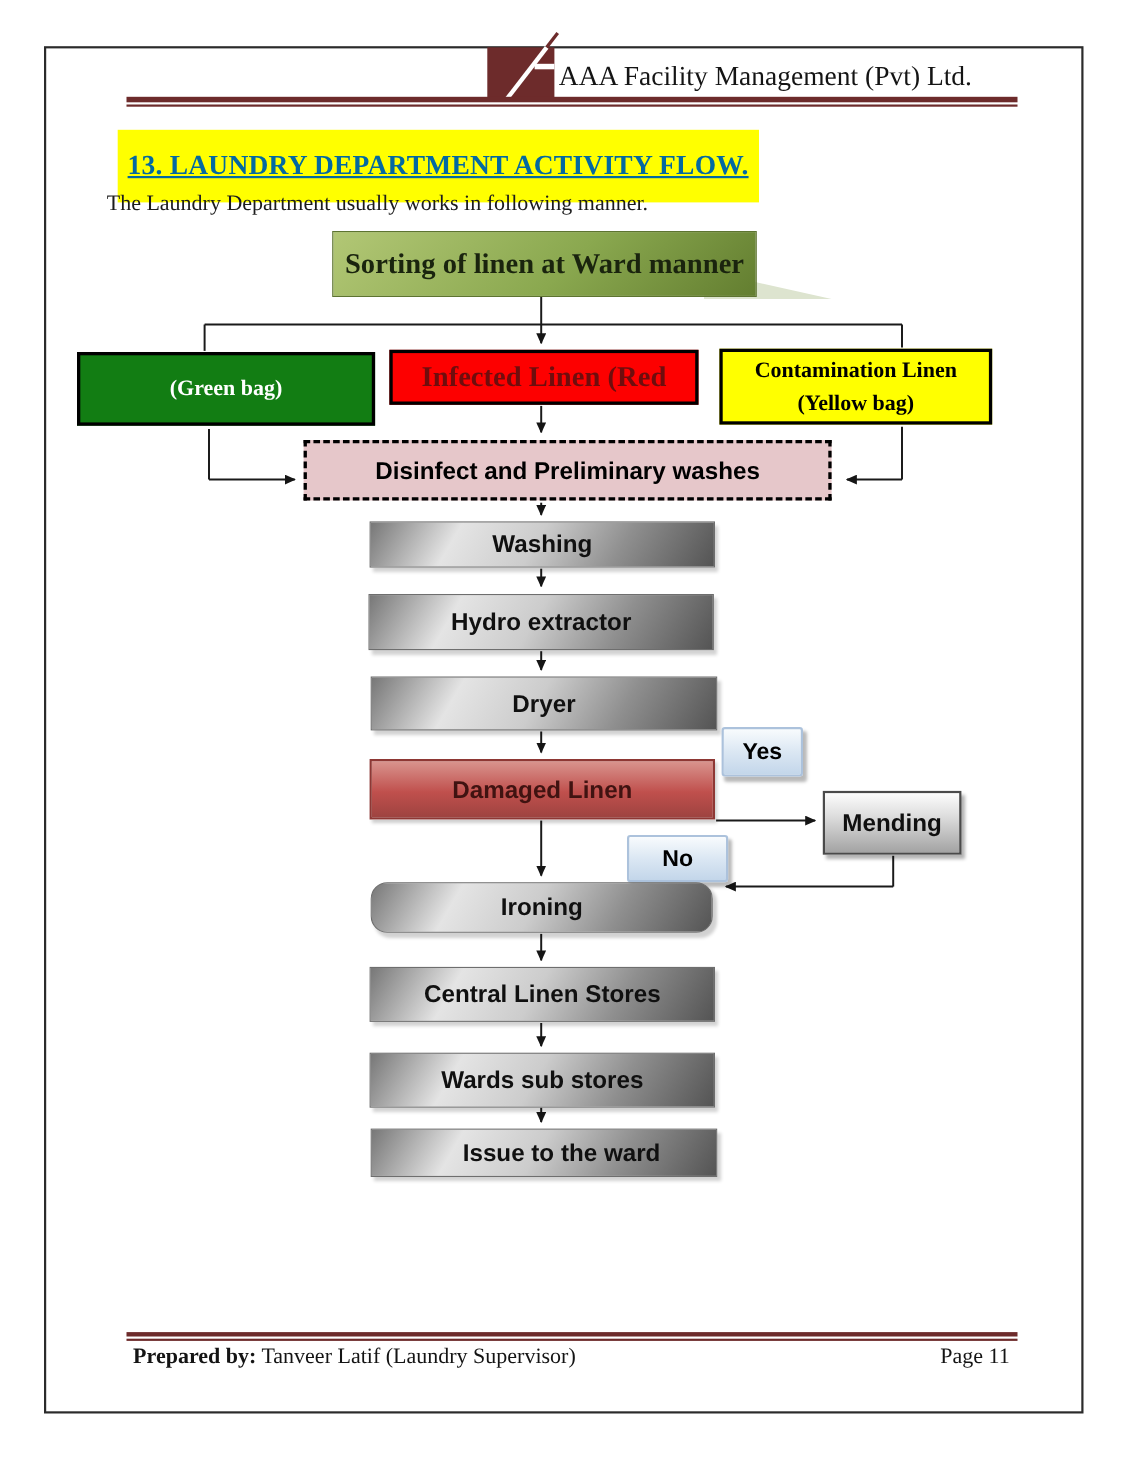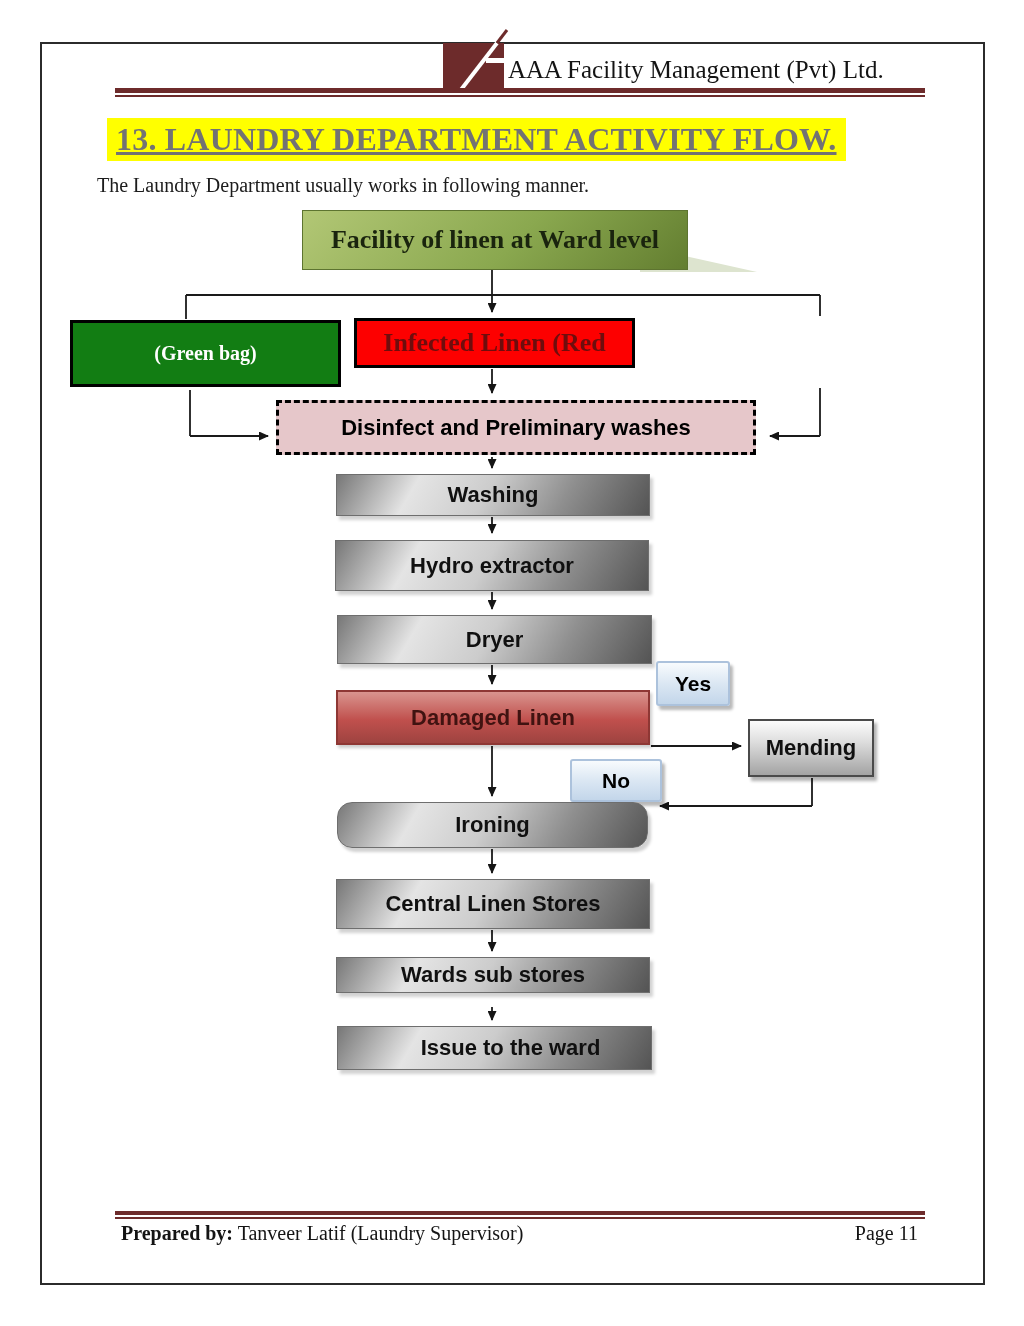--- a/index.html
+++ b/index.html
@@ -3,22 +3,22 @@
 <meta charset="utf-8">
 <style>
   html,body{margin:0;padding:0;background:#ffffff;}
   .canvas{position:relative;width:1024px;height:1326px;background:#ffffff;overflow:hidden;
           font-family:"Liberation Serif", serif;}
   .abs{position:absolute;}
   .sheet{left:40px;top:42px;width:941px;height:1239px;border:2px solid #2b2b2b;background:#fff;}
   .company{left:508px;top:56px;font-size:25px;color:#141414;white-space:nowrap;}
   .rule-thick{left:115px;top:88px;width:810px;height:5px;background:#6d2b2b;}
   .rule-thin{left:115px;top:95px;width:810px;height:2px;background:#6d2b2b;}
-  .sec-title{left:107px;top:118px;background:#ffff00;padding:3px 9px;font-size:32px;font-weight:bold;
-             text-decoration:underline;color:#737373;white-space:nowrap;letter-spacing:.2px;}
+  .sec-title{left:107px;top:118px;background:#ffff00;padding:19px 9px;font-size:25px;font-weight:bold;
+             text-decoration:underline;color:#0369a1;white-space:nowrap;letter-spacing:.2px;}
   .intro{left:97px;top:174px;font-size:20px;color:#1c1c1c;white-space:nowrap;}
   .node{display:flex;align-items:center;justify-content:center;text-align:center;box-sizing:border-box;}
   .sorting{left:302px;top:210px;width:386px;height:60px;
            background:linear-gradient(135deg,#b2c775 0%,#8aa84f 55%,#637e30 100%);
            border:1px solid #5d7430;font-size:26px;font-weight:bold;color:#1a240e;}
   .sorting-shadow{left:640px;top:246px;width:117px;height:26px;background:#dde4cf;
                   clip-path:polygon(0 0,100% 100%,0 100%);}
   .greenbox{left:70px;top:320px;width:271px;height:67px;background:#127d13;border:3px solid #000;
             color:#ffffff;font-size:20px;font-weight:bold;line-height:1.45;}
   .redbox{left:354px;top:318px;width:281px;height:50px;background:#fd0000;border:3px solid #000;
@@ -28,21 +28,21 @@
   .dashedbox{left:276px;top:400px;width:480px;height:55px;background:#e6c7ca;border:3px dashed #000;
              color:#000;font-size:22px;font-weight:bold;font-family:"Liberation Sans",sans-serif;}
   .process{background:linear-gradient(120deg,#777777 0%,#e4e4e4 25%,#cccccc 48%,#8f8f8f 72%,#545454 100%);
            border:1px solid #6e6e6e;color:#101010;font-size:22px;font-weight:bold;
            font-family:"Liberation Sans",sans-serif;box-shadow:3px 4px 3px rgba(0,0,0,0.18);}
   .p-washing{left:336px;top:474px;width:314px;height:42px;}
   .p-hydro{left:335px;top:540px;width:314px;height:51px;}
   .p-dryer{left:337px;top:615px;width:315px;height:49px;}
   .p-ironing{left:337px;top:802px;width:311px;height:46px;border-radius:15px;}
   .p-central{left:336px;top:879px;width:314px;height:50px;}
-  .p-wards{left:336px;top:957px;width:314px;height:36px;}
+  .p-wards{left:336px;top:957px;width:314px;height:50px;}
   .p-issue{left:337px;top:1026px;width:315px;height:44px;padding-left:32px;}
   .damaged{left:336px;top:690px;width:314px;height:55px;
            background:linear-gradient(180deg,#d9948e 0%,#c0504d 55%,#9e4340 100%);
            border:2px solid #8e3734;color:#401311;font-size:22px;font-weight:bold;
            font-family:"Liberation Sans",sans-serif;box-shadow:2px 3px 3px rgba(0,0,0,0.2);}
   .decision{background:linear-gradient(180deg,#f8fbfd 0%,#dbe7f3 50%,#c3d6ea 100%);
             border:2px solid #acc2dc;border-radius:3px;color:#000;font-size:21px;font-weight:bold;
             font-family:"Liberation Sans",sans-serif;box-shadow:3px 4px 3px rgba(0,0,0,0.28);}
   .d-yes{left:656px;top:661px;width:74px;height:45px;}
   .d-no{left:570px;top:759px;width:92px;height:43px;}
@@ -102,30 +102,36 @@
       <line x1="651" y1="746" x2="741" y2="746" marker-end="url(#arr)"></line>
       <line x1="812" y1="778" x2="812" y2="806"></line>
       <line x1="812" y1="806" x2="660" y2="806" marker-end="url(#arr)"></line>
       <line x1="492" y1="849" x2="492" y2="873" marker-end="url(#arr)"></line>
       <line x1="492" y1="930" x2="492" y2="951" marker-end="url(#arr)"></line>
       <line x1="492" y1="1007" x2="492" y2="1020" marker-end="url(#arr)"></line>
     </g>
   </svg>
 
   <div class="abs sorting-shadow"></div>
-  <div class="abs node sorting">Facility of linen at Ward level</div>
+  <div class="abs node sorting">Sorting of linen at Ward manner</div>
 
   <div class="abs node greenbox">
     <div>
       <div>(Green bag)</div>
     </div>
   </div>
 
   <div class="abs node redbox">Infected Linen (Red</div>
 
+  <div class="abs node yellowbox">
+    <div>
+      <div>Contamination Linen</div>
+      <div>(Yellow bag)</div>
+    </div>
+  </div>
 
   <div class="abs node dashedbox">Disinfect and Preliminary washes</div>
 
   <div class="abs node process p-washing">Washing</div>
   <div class="abs node process p-hydro">Hydro extractor</div>
   <div class="abs node process p-dryer">Dryer</div>
 
   <div class="abs node damaged">Damaged Linen</div>
   <div class="abs node decision d-yes">Yes</div>
   <div class="abs node mending">Mending</div>

